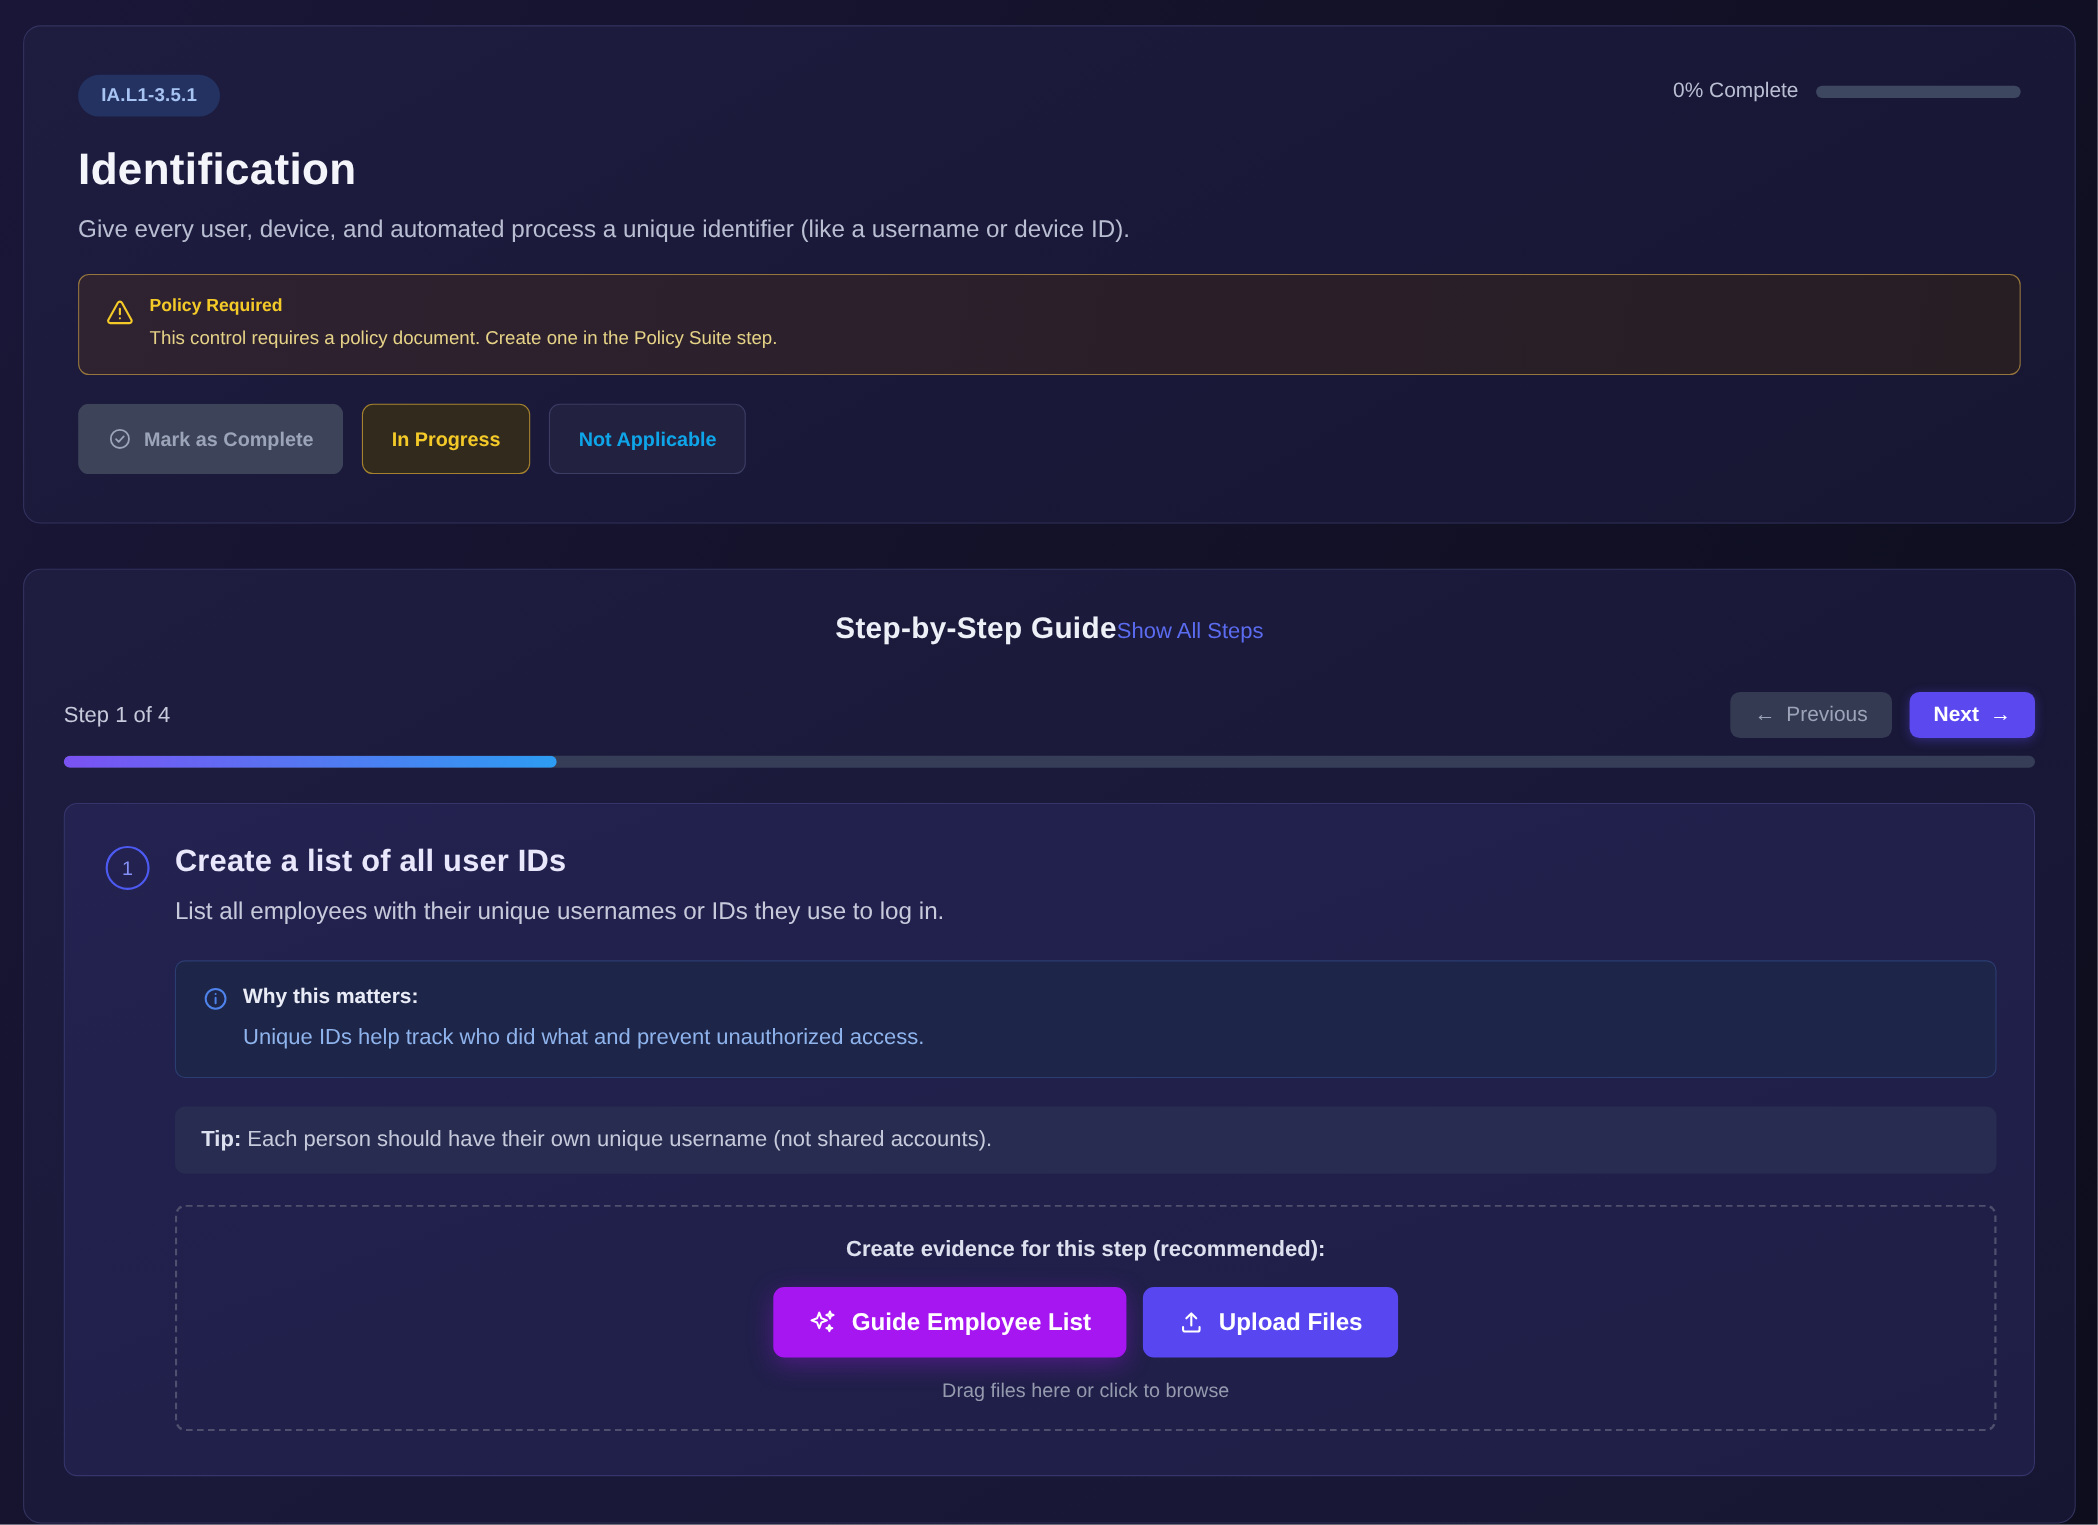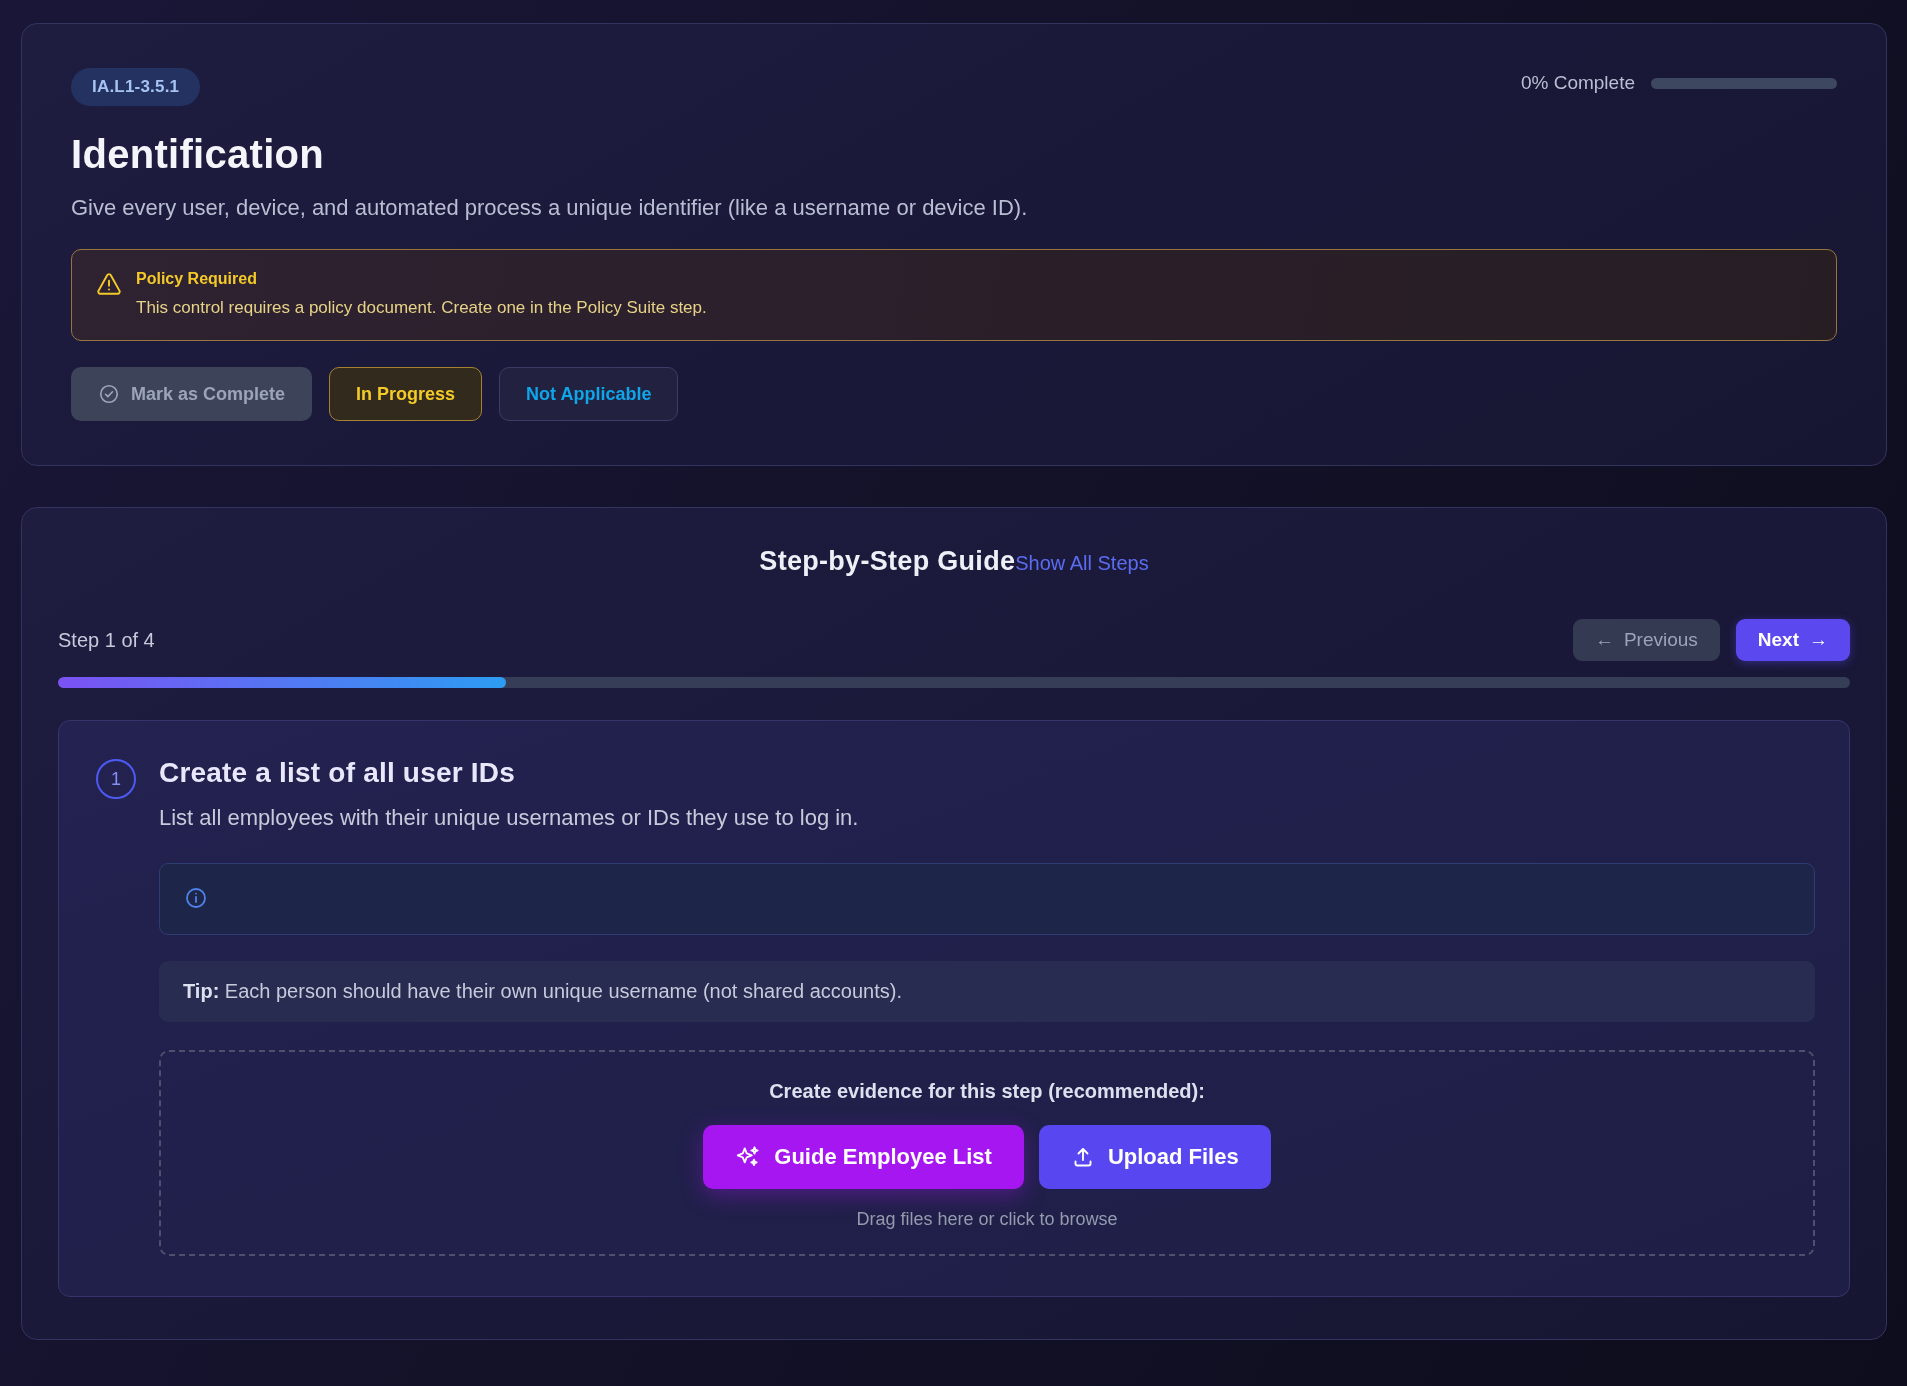--- a/index.html
+++ b/index.html
@@ -45,21 +45,21 @@
     background: linear-gradient(100deg, #2f2231 0%, #2a1f29 55%, #271e24 100%);
     padding: 20px 24px 22px 24px;
     display: flex; gap: 14px;
   }
   .warning-icon { flex: 0 0 26px; margin-top: 1px; }
   .warning-title { color: #f3ca28; font-size: 16px; font-weight: bold; }
   .warning-msg { color: #e6d387; font-size: 17px; margin-top: 10px; }
   .actions-row { display: flex; gap: 17px; margin-top: 26px; }
   .btn {
     display: inline-flex; align-items: center; justify-content: center; gap: 11px;
-    height: 54px; border-radius: 10px; border: 1px solid transparent;
+    height: 64px; border-radius: 10px; border: 1px solid transparent;
     font-family: inherit; font-size: 18px; cursor: pointer; padding: 0 26px;
   }
   .btn-complete { background: #3d4459; color: #9ba4b8; font-weight: bold; }
   .btn-inprogress { background: #332a1e; border-color: #a5832e; color: #f3ca28; font-weight: bold; }
   .btn-na { background: #222240; border-color: #3c3c64; color: #0ea5e9; font-weight: bold; }
   
   .guide-card { margin-top: 41px; padding: 38px 36px 42px 36px; }
   .guide-header { display: flex; justify-content: center; align-items: baseline; }
   .guide-title { color: #eef0f8; font-size: 27px; font-weight: bold; letter-spacing: .3px; }
   .show-all { color: #5b6cf0; font-size: 20px; text-decoration: none; cursor: pointer; }
@@ -201,20 +201,24 @@
       <p class="step-desc">List all employees with their unique usernames or IDs they use to log in.</p>
 
       <div class="why-box">
         <span class="why-icon">
           <svg class="icon-svg" width="24" height="24" viewBox="0 0 24 24" fill="none" stroke="#4f83ec" stroke-width="1.8" stroke-linecap="round">
             <circle cx="12" cy="12" r="9"></circle>
             <line x1="12" y1="11" x2="12" y2="16"></line>
             <line x1="12" y1="7.6" x2="12.01" y2="7.6"></line>
           </svg>
         </span>
+        <div>
+          <div class="why-title">Why this matters:</div>
+          <div class="why-text">Unique IDs help track who did what and prevent unauthorized access.</div>
+        </div>
       </div>
 
       <div class="tip-box">
         <span class="tip-label">Tip:</span><span> Each person should have their own unique username (not shared accounts).</span>
       </div>
 
       <div class="evidence-box">
         <p class="evidence-heading">Create evidence for this step (recommended):</p>
         <div class="evidence-buttons">
           <button class="evidence-btn create-btn">

